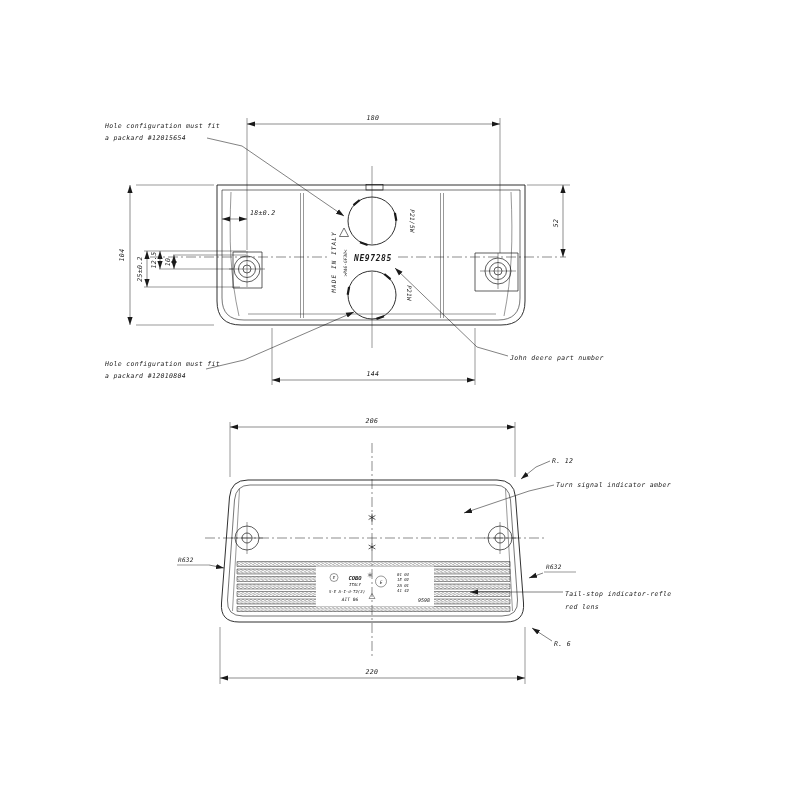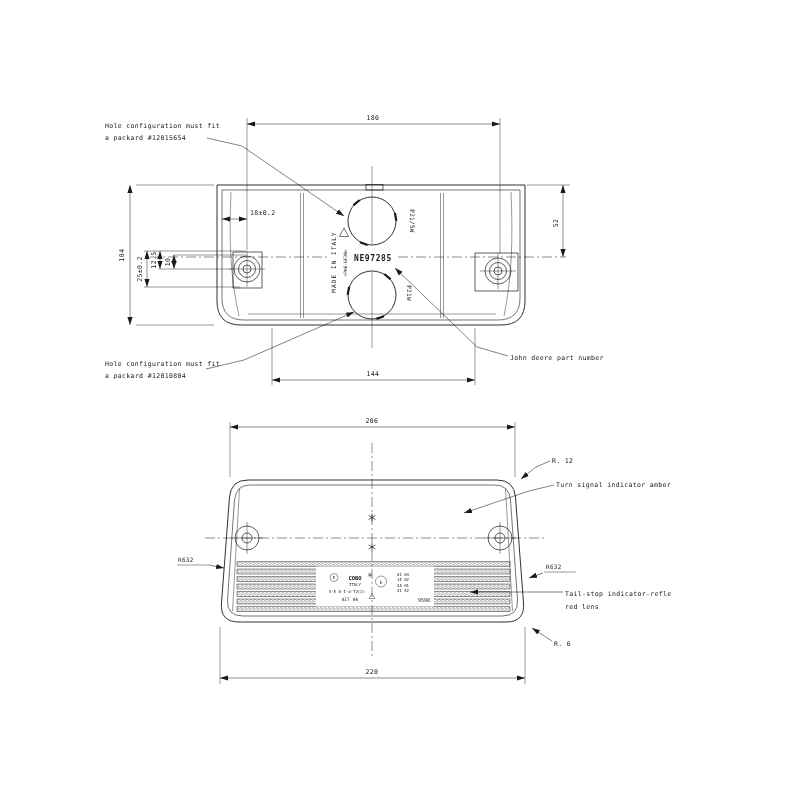--- a/index.html
+++ b/index.html
@@ -1,16 +1,16 @@
 <!DOCTYPE html>
 <html><head>
 <meta charset="utf-8">
 <style>
   html,body{margin:0;padding:0;background:#ffffff;}
-  .sheet{position:relative;width:800px;height:800px;background:#ffffff;overflow:hidden;}
+  .sheet{position:relative;width:800px;height:800px;background:#ffffff;overflow:hidden;font-style:italic;}
   svg{display:block;}
   text{font-family:"DejaVu Sans Mono","Liberation Mono",monospace;fill:#1a1a1a;}
   .t65{font-size:6.5px;letter-spacing:.35px;}
   .t6{font-size:6px;letter-spacing:.3px;}
   .t55b{font-size:5.5px;font-weight:bold;}
   .t5{font-size:5px;}
   .t45{font-size:4.5px;}
   .t4{font-size:4px;}
   .t8b{font-size:8px;font-weight:bold;letter-spacing:.6px;}
   .mid{text-anchor:middle;}

